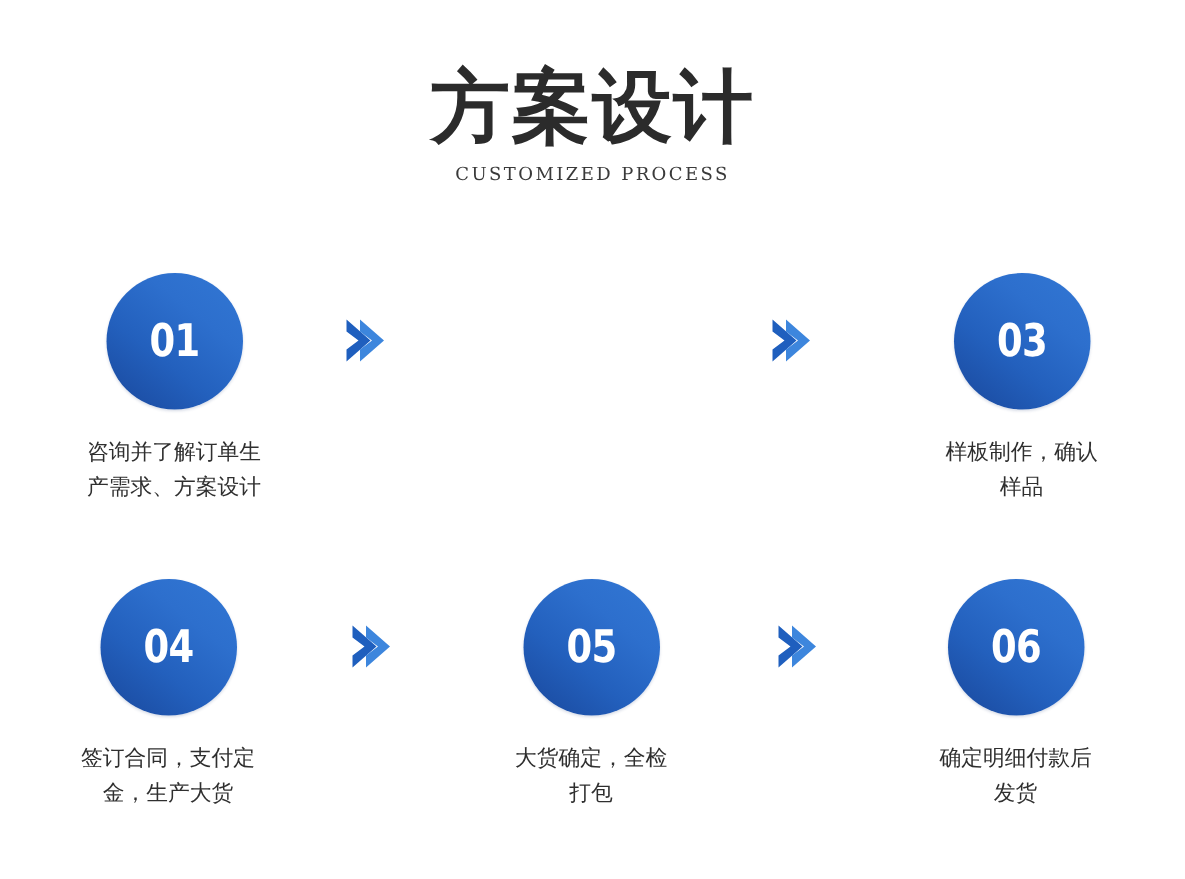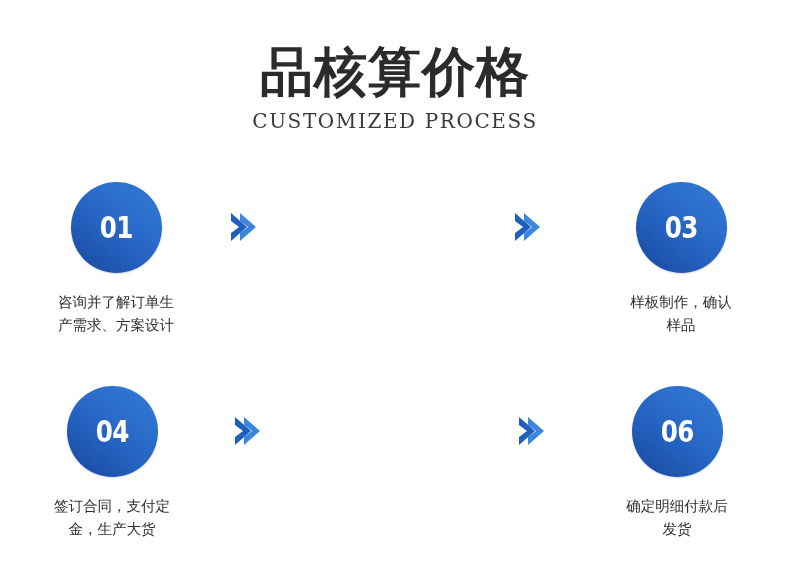--- a/index.html
+++ b/index.html
@@ -36,21 +36,21 @@
     font-size: 53px;
     font-weight: 700;
     color: #2b2b2b;
     line-height: 1.05;
     letter-spacing: 1px;
     margin: 0;
     white-space: nowrap;
   }
   .subtitle {
     font-family: "DejaVu Serif", "Liberation Serif", serif;
-    font-size: 20px;
+    font-size: 12px;
     font-weight: 400;
     color: #3a3a3a;
     letter-spacing: 1.6px;
     margin: 9px 0 0 0;
     white-space: nowrap;
   }
 
   
   .row {
     position: absolute;
@@ -129,21 +129,21 @@
   .chev-b { left: 506px; }
   .row-2 .chev-a { left: 226px; }
   .row-2 .chev-b { left: 510px; }
 </style>
 </head>
 <body>
 
 <div class="page">
 
   <div class="header">
-    <div class="title">品核算价格</div>
+    <div class="title">方案设计</div>
     <div class="subtitle">CUSTOMIZED PROCESS</div>
   </div>
 
   <div class="row row-1">
 
     <div class="step step-col-0">
       <div class="circle-wrap">
         <div class="circle">
           <span class="circle-num">01</span>
         </div>
@@ -191,20 +191,29 @@
 金，生产大货</div>
     </div>
 
     <div class="chevron chev-a">
       <svg width="44" height="44" viewBox="0 0 44 44" aria-hidden="true">
         <polygon points="9,8 25,22 9,36 9,28 17,22 9,16" fill="#1f5fbe"></polygon>
         <polygon points="18,8 34,22 18,36 18,28 26,22 18,16" fill="#3d86dd"></polygon>
       </svg>
     </div>
 
+    <div class="step step-col-1">
+      <div class="circle-wrap">
+        <div class="circle">
+          <span class="circle-num">05</span>
+        </div>
+      </div>
+      <div class="caption">大货确定，全检
+打包</div>
+    </div>
 
     <div class="chevron chev-b">
       <svg width="44" height="44" viewBox="0 0 44 44" aria-hidden="true">
         <polygon points="9,8 25,22 9,36 9,28 17,22 9,16" fill="#1f5fbe"></polygon>
         <polygon points="18,8 34,22 18,36 18,28 26,22 18,16" fill="#3d86dd"></polygon>
       </svg>
     </div>
 
     <div class="step step-col-2">
       <div class="circle-wrap">

